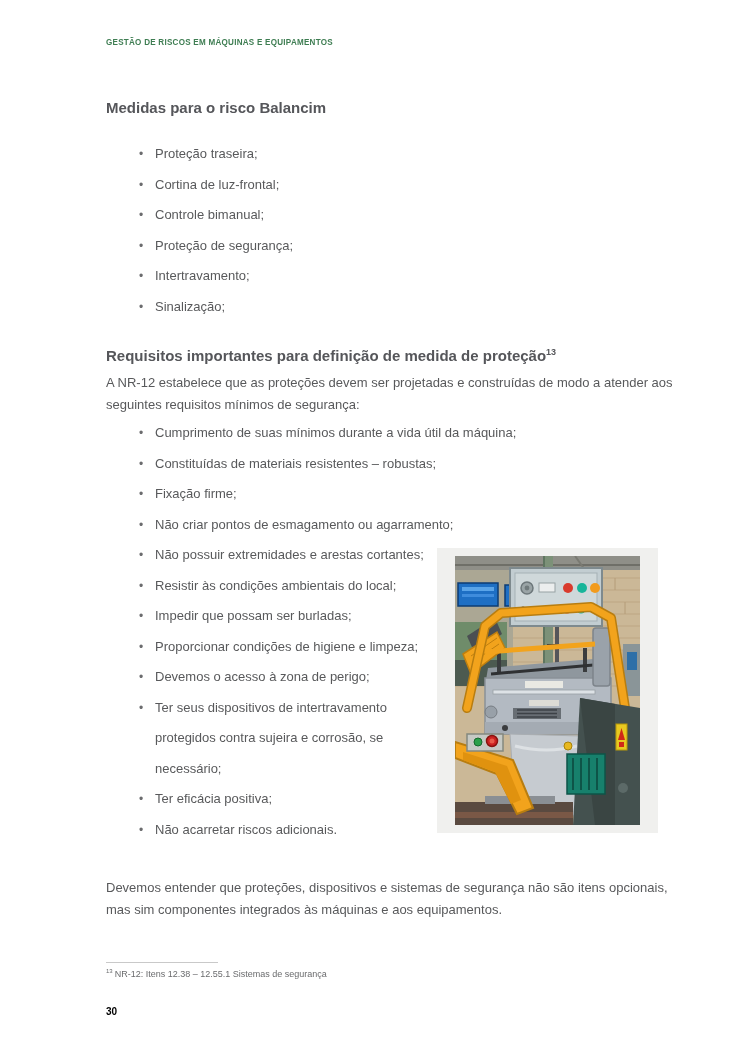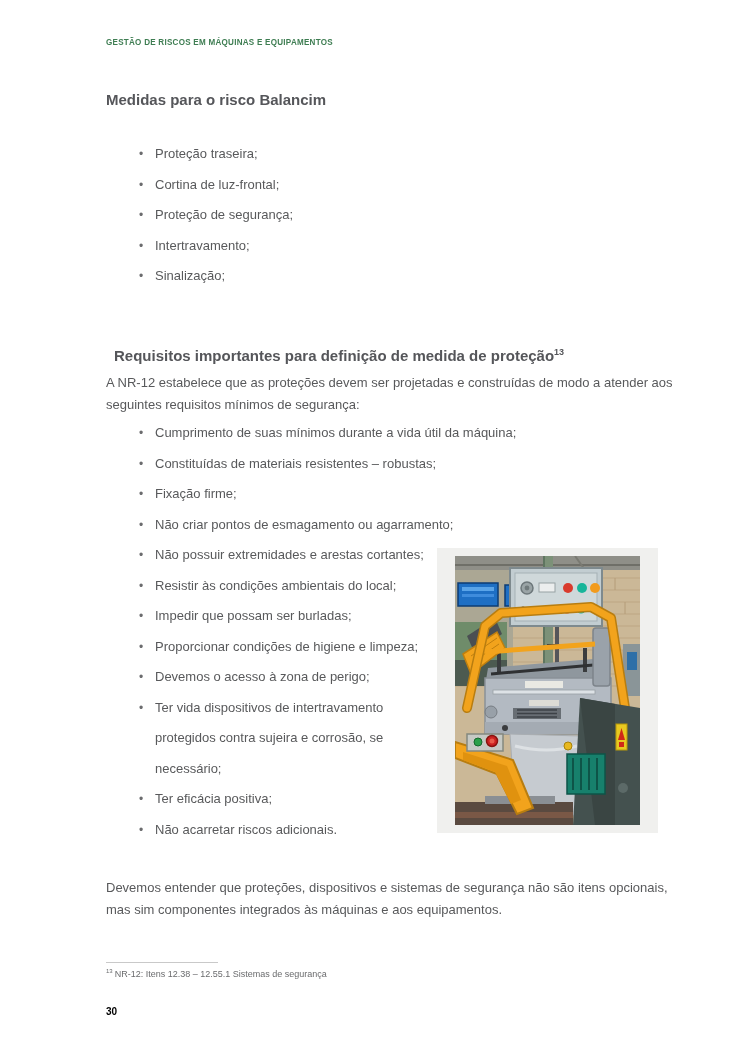--- a/index.html
+++ b/index.html
@@ -26,22 +26,22 @@
     white-space: nowrap;
   }
   .h-title {
     position: absolute;
     left: 106px;
     font-size: 15px;
     font-weight: 700;
     color: #55565a;
     white-space: nowrap;
   }
-  .h1 { top: 91px; }
-  .h2 { top: 347px; margin-left: 8px; }
+  .h1 { top: 99px; }
+  .h2 { top: 347px; }
   .h-title sup { font-size: 9px; vertical-align: super; line-height: 0; }
   .para {
     position: absolute;
     left: 106px;
     font-size: 13px;
     line-height: 21.5px;
     color: #58595b;
     white-space: pre-line;
   }
   .intro { top: 372px; width: 600px; }
@@ -110,41 +110,42 @@
 
 <div class="page">
 
   <div class="running-header">GESTÃO DE RISCOS EM MÁQUINAS E EQUIPAMENTOS</div>
 
   <div class="h-title h1">Medidas para o risco Balancim</div>
 
   <ul class="bullets list1">
     <li>Proteção traseira;</li>
     <li>Cortina de luz-frontal;</li>
+    <li>Controle bimanual;</li>
     <li>Proteção de segurança;</li>
     <li>Intertravamento;</li>
     <li>Sinalização;</li>
   </ul>
 
   <div class="h-title h2"><span>Requisitos importantes para definição de medida de proteção</span><sup>13</sup></div>
 
   <div class="para intro">A NR-12 estabelece que as proteções devem ser projetadas e construídas de modo a atender aos
 seguintes requisitos mínimos de segurança:</div>
 
   <ul class="bullets list2">
     <li>Cumprimento de suas mínimos durante a vida útil da máquina;</li>
     <li>Constituídas de materiais resistentes – robustas;</li>
     <li>Fixação firme;</li>
     <li>Não criar pontos de esmagamento ou agarramento;</li>
     <li>Não possuir extremidades e arestas cortantes;</li>
     <li>Resistir às condições ambientais do local;</li>
     <li>Impedir que possam ser burladas;</li>
     <li>Proporcionar condições de higiene e limpeza;</li>
     <li>Devemos o acesso à zona de perigo;</li>
-    <li>Ter vida dispositivos de intertravamento
+    <li>Ter seus dispositivos de intertravamento
 protegidos contra sujeira e corrosão, se
 necessário;</li>
     <li>Ter eficácia positiva;</li>
     <li>Não acarretar riscos adicionais.</li>
   </ul>
 
   <div class="photo-frame">
     <svg viewBox="0 0 185 269" xmlns="http://www.w3.org/2000/svg">
 
       <rect x="0" y="0" width="185" height="269" fill="#cbb897"></rect>

